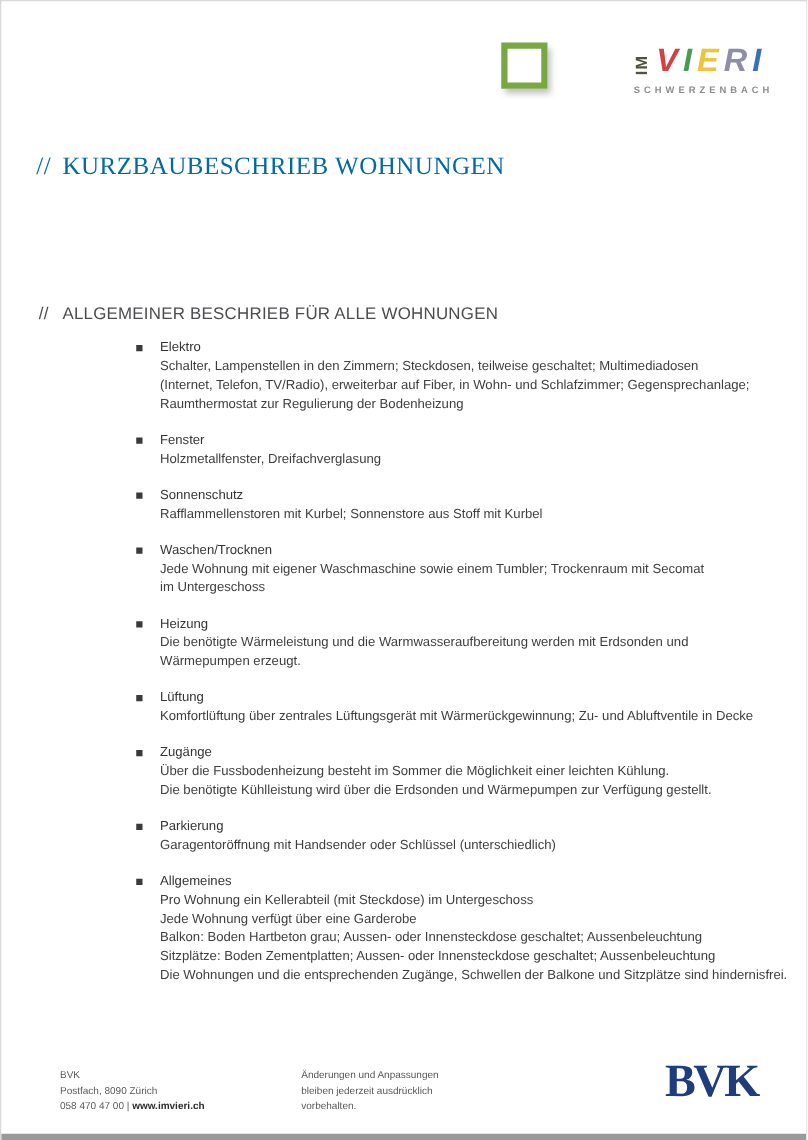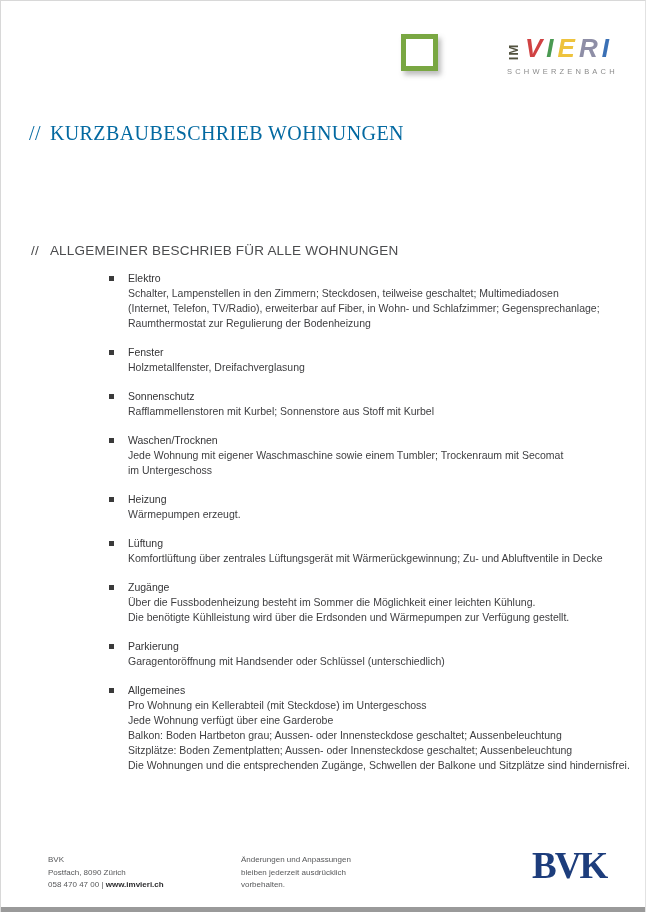--- a/index.html
+++ b/index.html
@@ -23,21 +23,21 @@
     position:absolute; left:50%; top:50%;
     transform:translate(-50%,-50%) rotate(-90deg);
     font-size:13px; font-weight:bold; letter-spacing:1px; white-space:nowrap;
   }
   .logo-wordmark {
     position:absolute; left:19px; top:-4px;
     font-size:26px; font-weight:bold; letter-spacing:4px; white-space:nowrap;font-style:italic;
   }
   .logo-subtitle {
     position:absolute; left:1px; top:30px;
-    font-size:7.5px; font-weight:normal; letter-spacing:3.2px; color:#8c8c8c; white-space:nowrap;
+    font-size:7.5px; font-weight:bold; letter-spacing:3.2px; color:#8c8c8c; white-space:nowrap;
   }
 
   
   .doc-title { position:absolute; left:28px; top:121px; font-size:20px; letter-spacing:0.4px; color:#0369a1; white-space:nowrap;font-family:Liberation Serif, serif; }
   .doc-title .prefix { margin-right:9px; }
   .section-heading { position:absolute; left:30px; top:242px; font-size:13.5px; letter-spacing:0.2px; color:#4b4c4e; white-space:nowrap; }
   .section-heading .prefix { margin-right:11px; }
 
   
   .feature-list { position:absolute; left:108px; top:270px; width:530px; }
@@ -123,20 +123,21 @@
           <div class="body-line">im Untergeschoss</div>
         </div>
     </div>
 
     <div class="item">
       <div class="item-head">
         <span class="bullet"></span>
         <span class="item-title">Heizung</span>
       </div>
       <div class="item-body">
+          <div class="body-line">Die benötigte Wärmeleistung und die Warmwasseraufbereitung werden mit Erdsonden und</div>
           <div class="body-line">Wärmepumpen erzeugt.</div>
         </div>
     </div>
 
     <div class="item">
       <div class="item-head">
         <span class="bullet"></span>
         <span class="item-title">Lüftung</span>
       </div>
       <div class="item-body">

